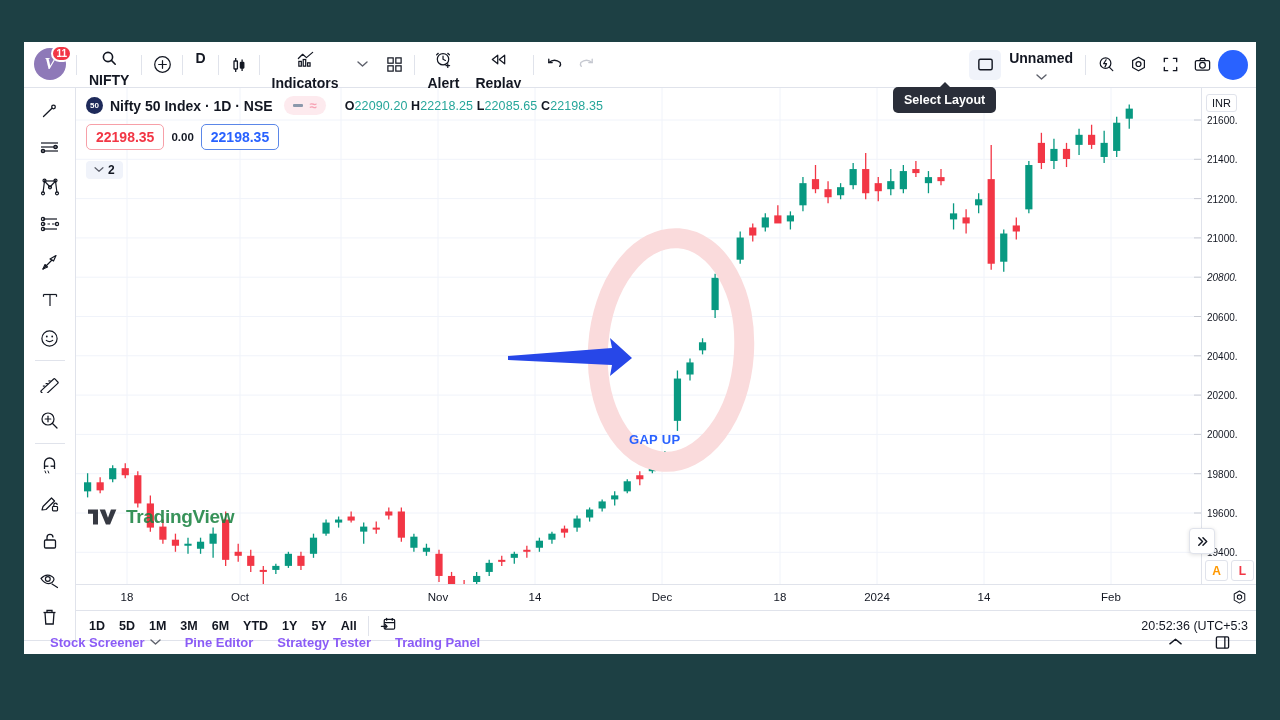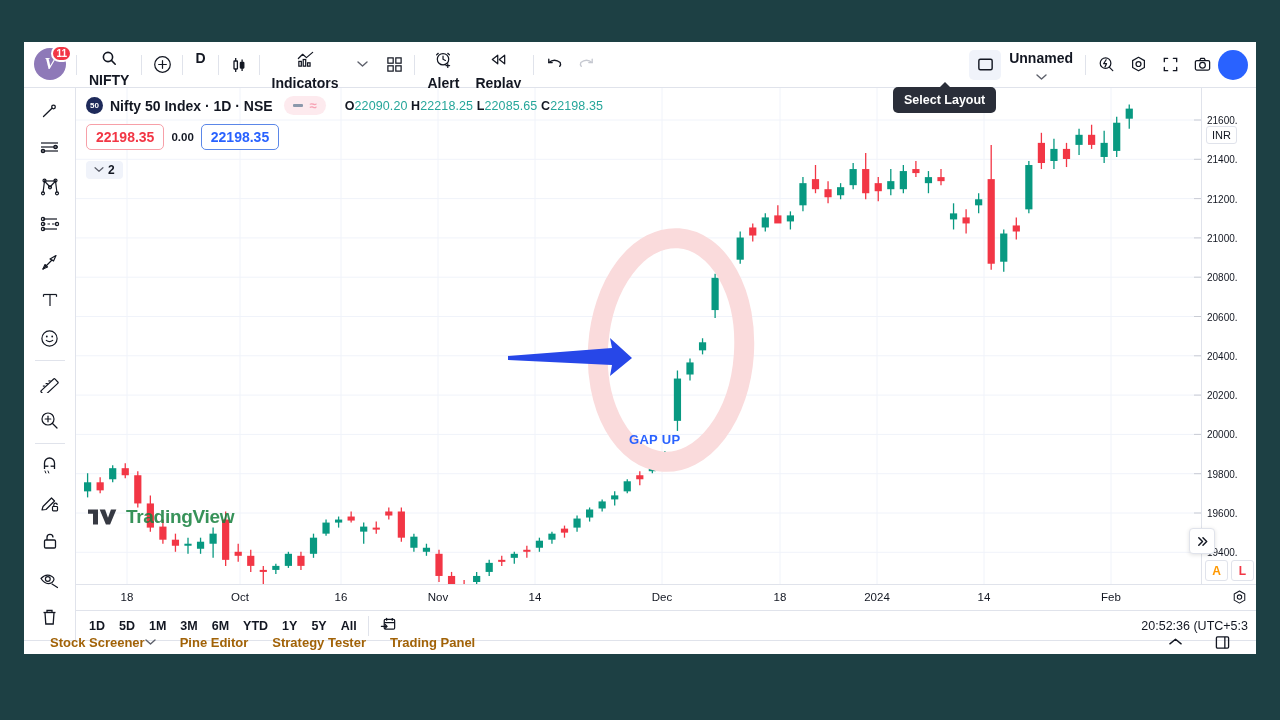--- a/index.html
+++ b/index.html
@@ -73,21 +73,21 @@
     position: absolute; left: 0; top: 0; width: 1125px; height: 496px;
     overflow: hidden;
   }
   .priceaxis {
     position: absolute; right: 0; top: 0; width: 55px; height: 496px;
     border-left: 1px solid #e0e3eb; background: #fff;
   }
   .inr-chip {
     position: absolute; left: 4px; top: 6px;
     font-size: 11px; color: #131722; padding: 2px 5px;
-    border: 1px solid #e0e3eb; border-radius: 3px; background: #fff; margin-top: 32px;
+    border: 1px solid #e0e3eb; border-radius: 3px; background: #fff;
   }
   .p-lab {
     position: absolute; left: 5px; font-size: 10px; color: #131722;
     transform: translateY(-50%); white-space: nowrap;
   }
   .timeaxis {
     position: absolute; left: 0; top: 496px; width: 1180px; height: 26px;
     border-top: 1px solid #e0e3eb; background: #fff;
   }
   .t-lab {
@@ -182,22 +182,22 @@
   
   .statusbar {
     position: absolute; left: 0; top: 598px; width: 1232px; height: 14px;
     border-top: 1px solid #e0e3eb; background: #fff;
   }
   .sb-inner {
     position: absolute; left: 0; top: -16px; width: 1232px; height: 34px;
     display: flex; align-items: center; padding: 0 14px; gap: 0;
   }
   .sb-item {
-    display: flex; align-items: center; padding: 4px 12px;
-    font-size: 13px; font-weight: 600; color: #a16207; cursor: pointer; border-radius: 4px;
+    display: flex; align-items: center; gap: 5px; padding: 4px 12px;
+    font-size: 13px; font-weight: 600; color: #8b5cf6; cursor: pointer; border-radius: 4px;
   }
   .sb-right { margin-left: auto; display: flex; align-items: center; gap: 8px; }
 </style>
 </head>
 <body>
 
 <div id="app">
 
   <div class="topbar">
 
@@ -775,21 +775,21 @@
         </div>
       </div>
     </div>
 
     <div class="priceaxis" id="priceaxis">
       <div class="inr-chip">INR</div>
     <div class="p-lab" style="top: 32px;">21600.</div>
         <div class="p-lab" style="top: 71.3px;">21400.</div>
         <div class="p-lab" style="top: 110.6px;">21200.</div>
         <div class="p-lab" style="top: 149.9px;">21000.</div>
-        <div class="p-lab" style="top: 189.2px;">20800.</div>
+        <div class="p-lab" style="top: 189.2px; font-style: italic;">20800.</div>
         <div class="p-lab" style="top: 228.5px;">20600.</div>
         <div class="p-lab" style="top: 267.8px;">20400.</div>
         <div class="p-lab" style="top: 307.1px;">20200.</div>
         <div class="p-lab" style="top: 346.4px;">20000.</div>
         <div class="p-lab" style="top: 385.7px;">19800.</div>
         <div class="p-lab" style="top: 425px;">19600.</div>
         <div class="p-lab" style="top: 464.3px;">19400.</div>
       </div>
 
     <div class="al-wrap">

